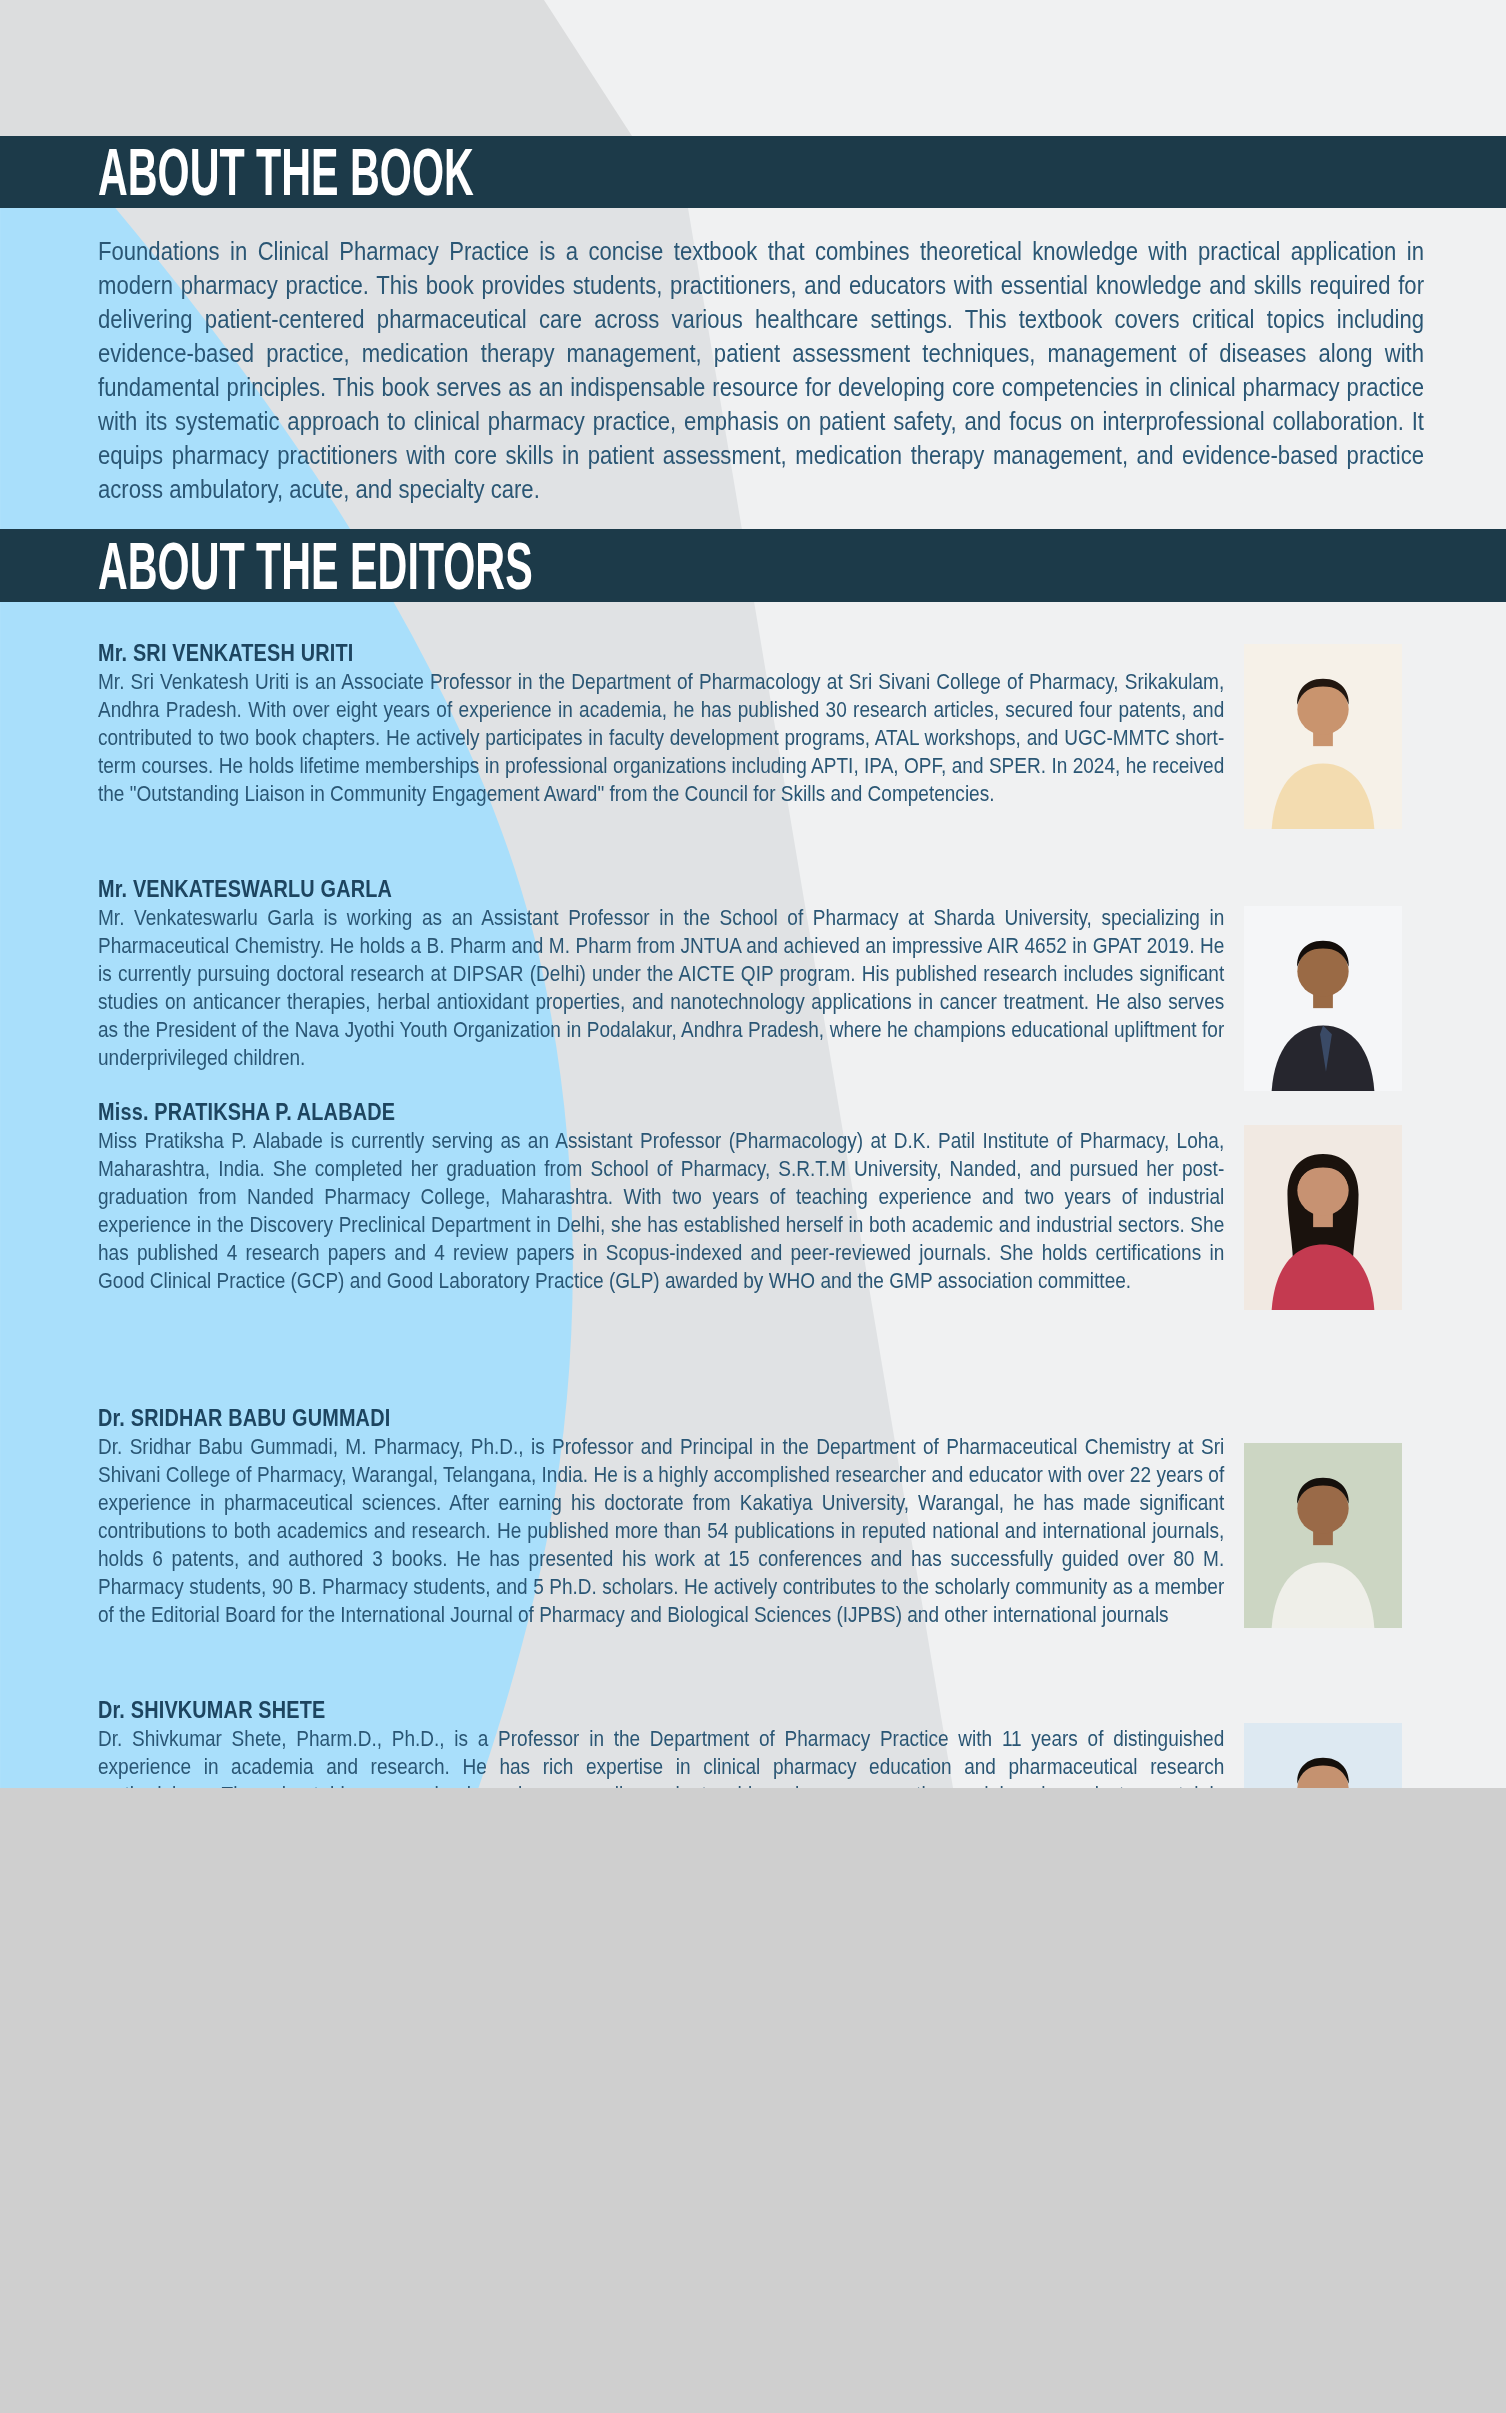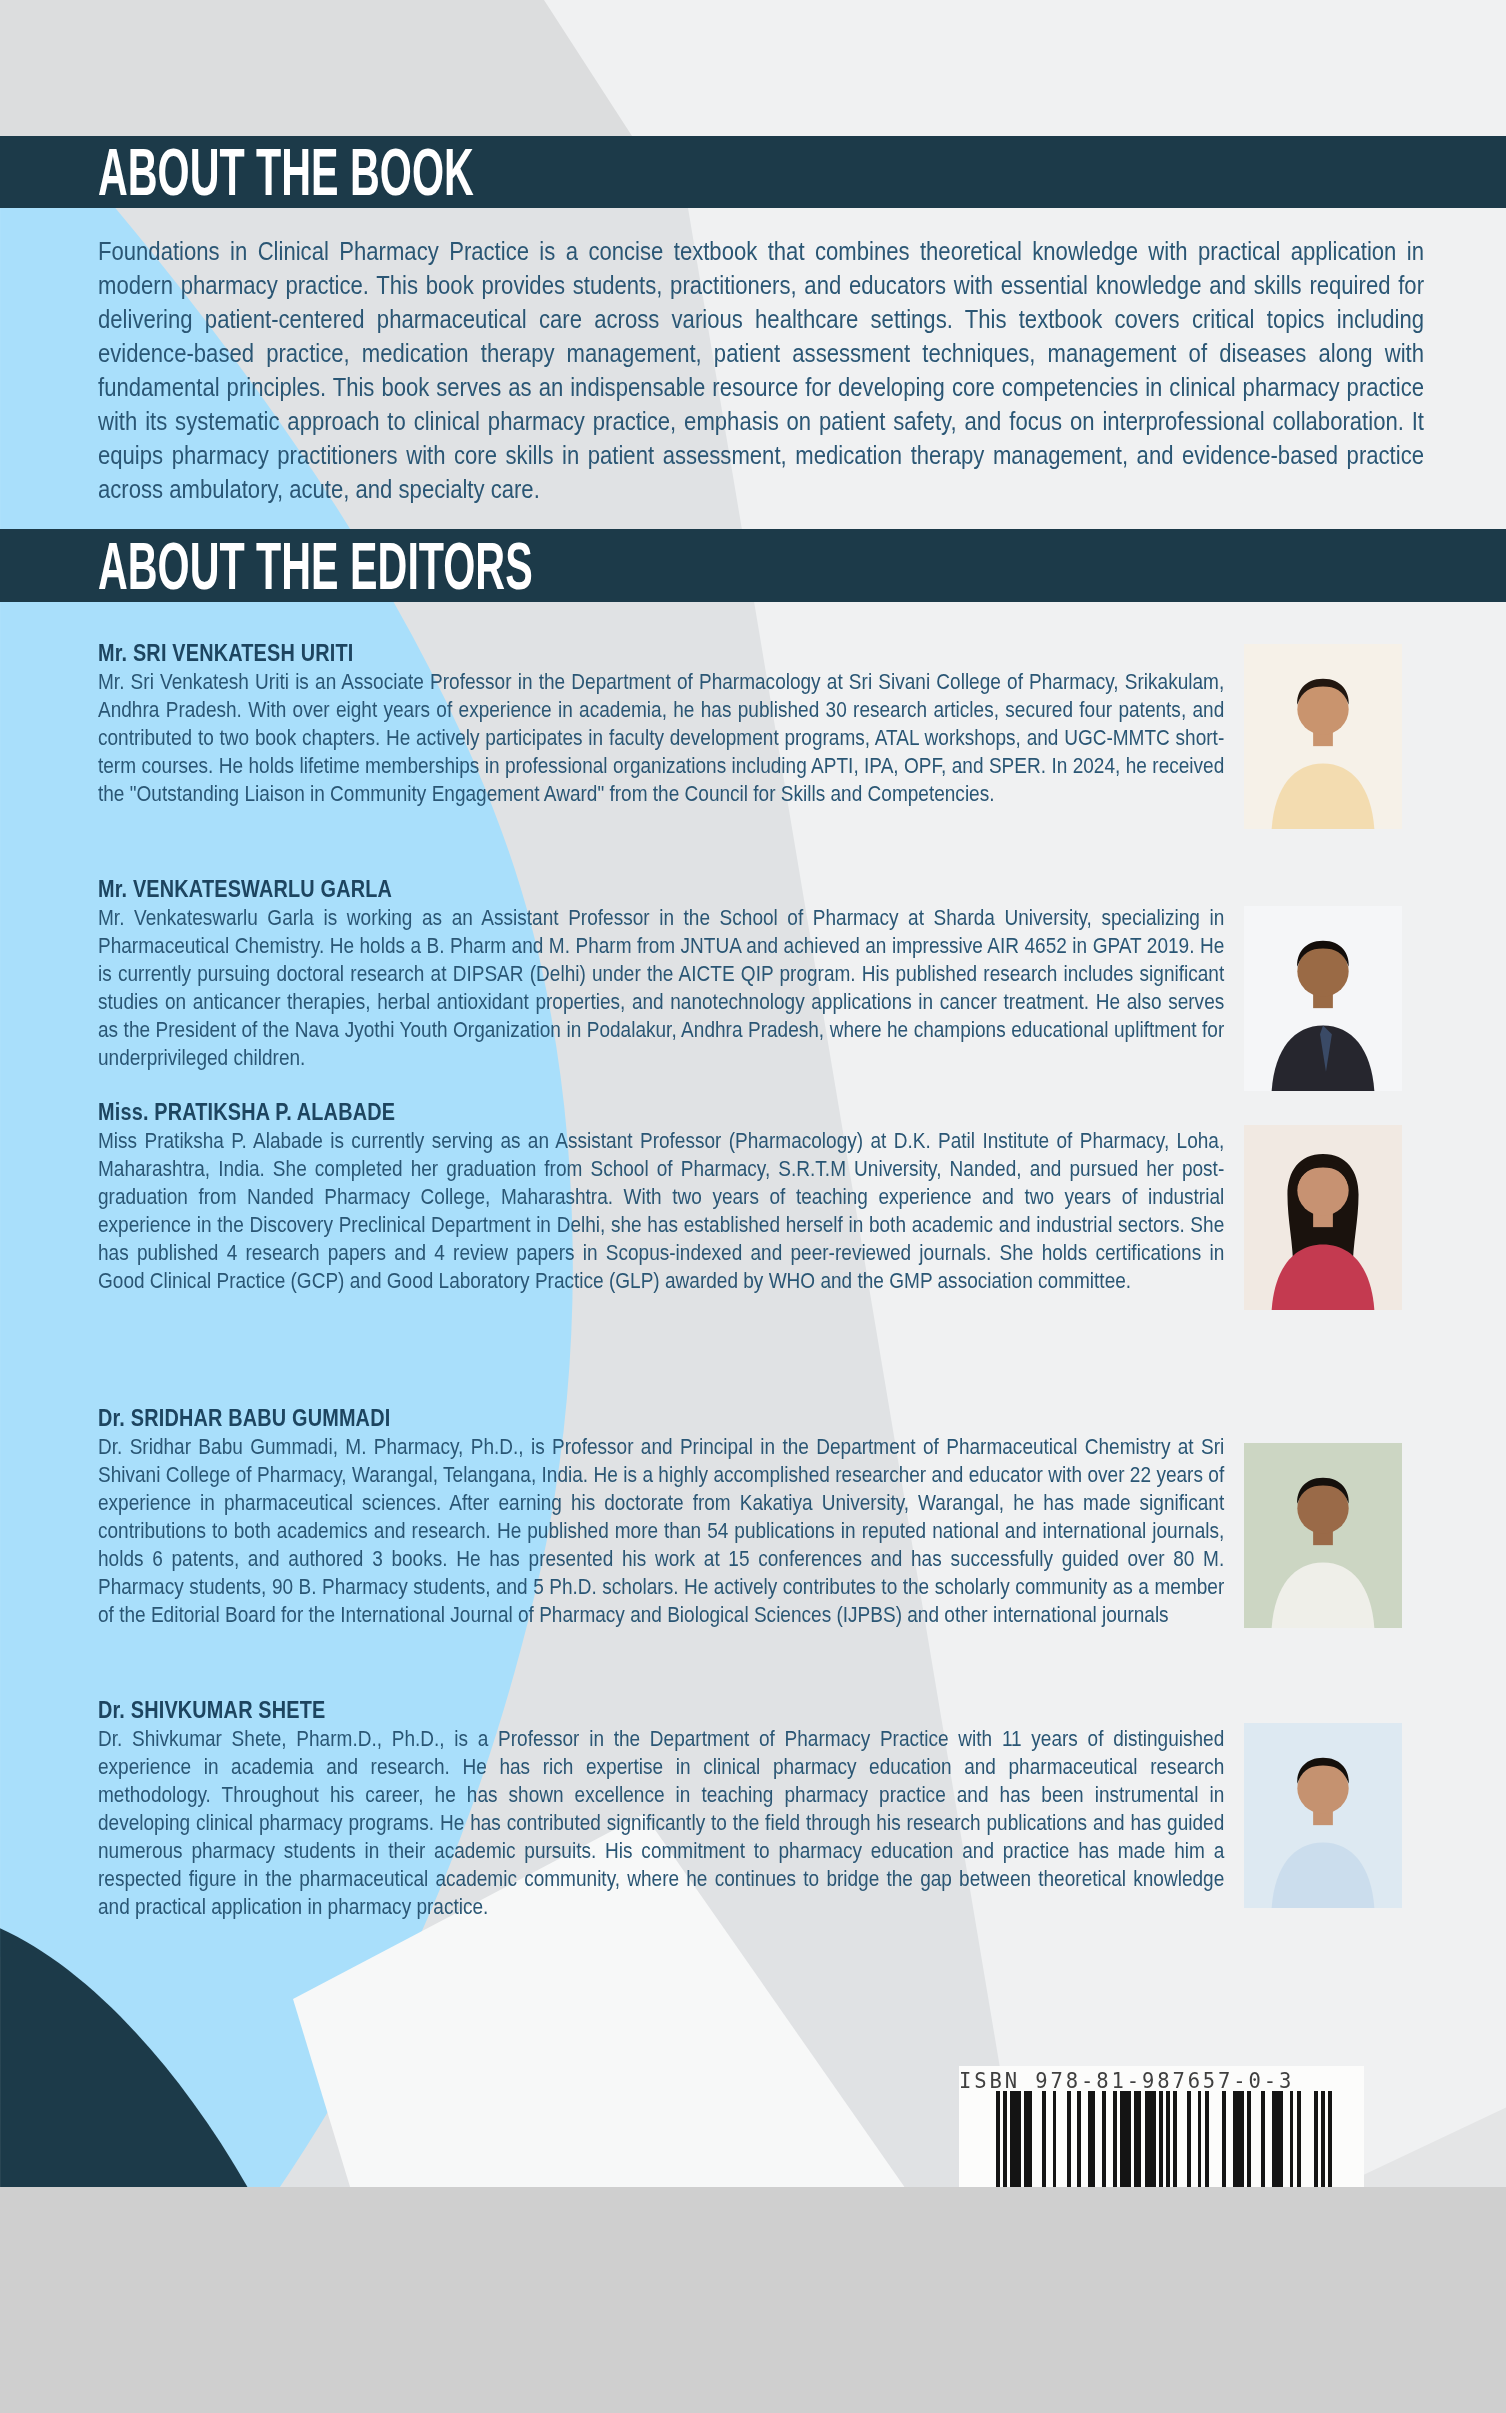--- a/index.html
+++ b/index.html
@@ -1,18 +1,18 @@
 <!DOCTYPE html>
 <html><head>
 <meta charset="utf-8">
 <style>
   * { margin:0; padding:0; box-sizing:border-box; }
   html,body { background:#cfcfcf; }
   .page {
-    position:relative; width:1507px; height:2187px; margin:0 auto;
+    position:relative; width:1507px; height:1788px; margin:0 auto;
     background:#f0f1f2; overflow:hidden;
     font-family:"Liberation Sans", sans-serif;
   }
   
   .shape { position:absolute; left:0; top:0; width:100%; height:100%; pointer-events:none; }
   .shade-top-left  { background:#dcddde; clip-path:polygon(0 0, 544px 0, 632px 136px, 0 136px); }
   .shade-mid-wedge { background:#e0e2e4; clip-path:polygon(112px 208px, 688px 208px, 1058px 2414px, 244px 2414px); }
   .shade-white-band{ background:#f7f8f8; clip-path:polygon(293px 1999px, 644px 1814px, 1063px 2414px, 419px 2414px); }
   .shade-br-tri    { background:#e4e5e6; clip-path:polygon(858px 2414px, 1507px 2107px, 1507px 2414px); }
   svg.blob { position:absolute; left:0; top:0; pointer-events:none; }

